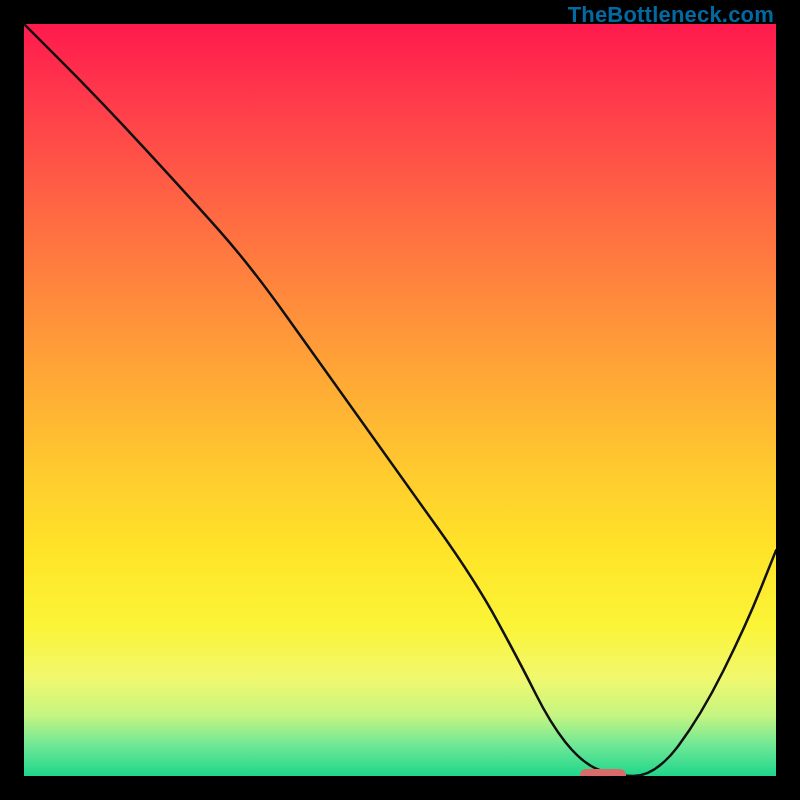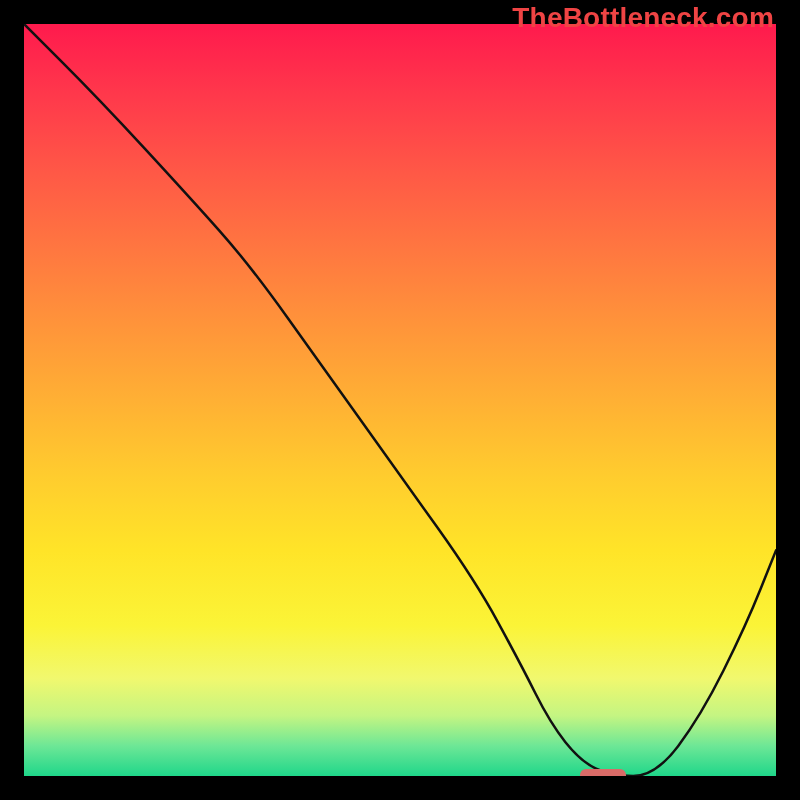--- a/index.html
+++ b/index.html
@@ -15,21 +15,21 @@
   #ffcc2e 60%,
   #ffe428 70%,
   #fbf437 80%,
   #f1f86e 87%,
   #c4f582 92%,
   #6de796 96%,
   #1fd68a 100%)}
 .curve{position:absolute;inset:0}
 .curve path{fill:none;stroke:#111;stroke-width:2.5;stroke-linecap:round;stroke-linejoin:round}
 .marker{position:absolute;background:#d96b68;border-radius:6px;height:13px;width:50px}
-.watermark{position:absolute;top:2px;right:26px;color:#ef4444;font-size:28px;font-weight:600;letter-spacing:.2px}
+.watermark{position:absolute;top:2px;right:26px;color:#0369a1;font-size:22px;font-weight:600;letter-spacing:.2px}
 </style>
 </head>
 <body>
 
 <div class="frame">
   <div class="plot-area">
     <div class="bg-gradient"></div>
 
     <svg class="curve" viewBox="0 0 752 752" preserveAspectRatio="none">
       <path d="M 0,0 Q 0,0 37.6,37.599999999999966 Q 75.2,75.19999999999993 120.32,124.07999999999998 Q 165.44,172.96000000000004 195.51999999999998,206.8 Q 225.6,240.64 263.2,293.28 Q 300.8,345.91999999999996 338.4,398.55999999999995 Q 376,451.2 413.6,503.84000000000003 Q 451.2,556.48 473.76,597.84 Q 496.32000000000005,639.2 511.36,669.28 Q 526.4,699.36 541.44,718.1600000000001 Q 556.48,736.96 571.52,744.48 Q 586.5600000000001,752 609.12,752 Q 631.68,752 654.24,721.9200000000001 Q 676.8000000000001,691.84 699.36,646.72 Q 721.92,601.6 736.96,564 T 752,526.4"></path>

